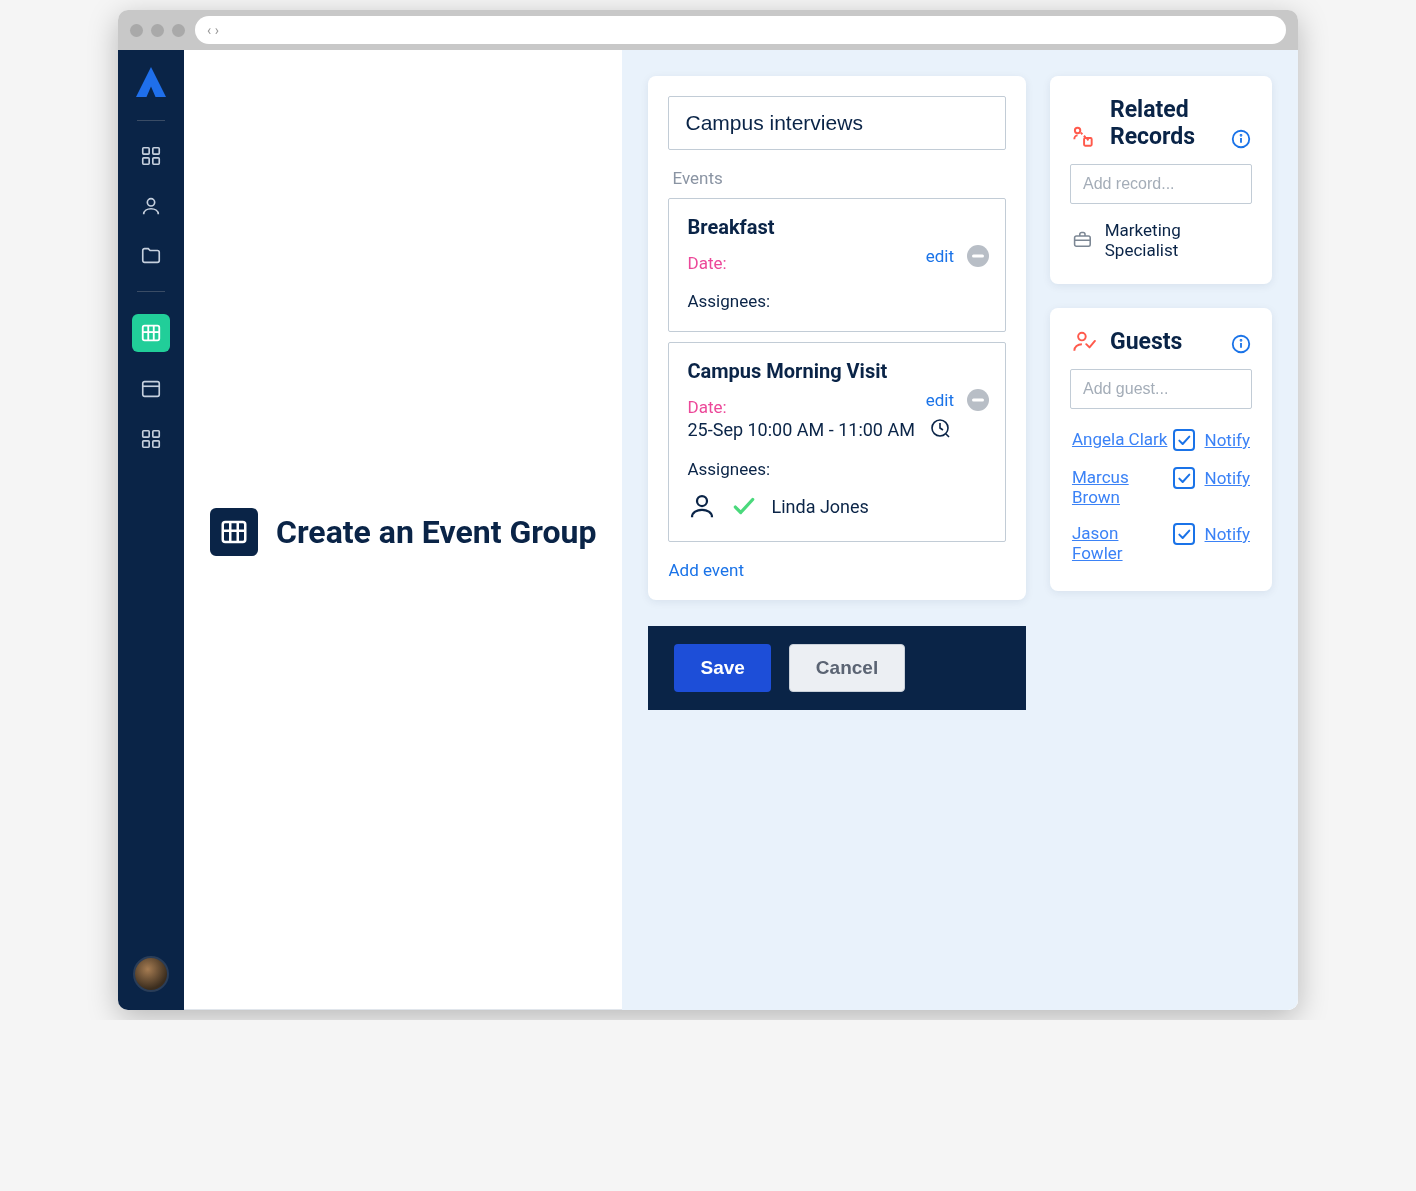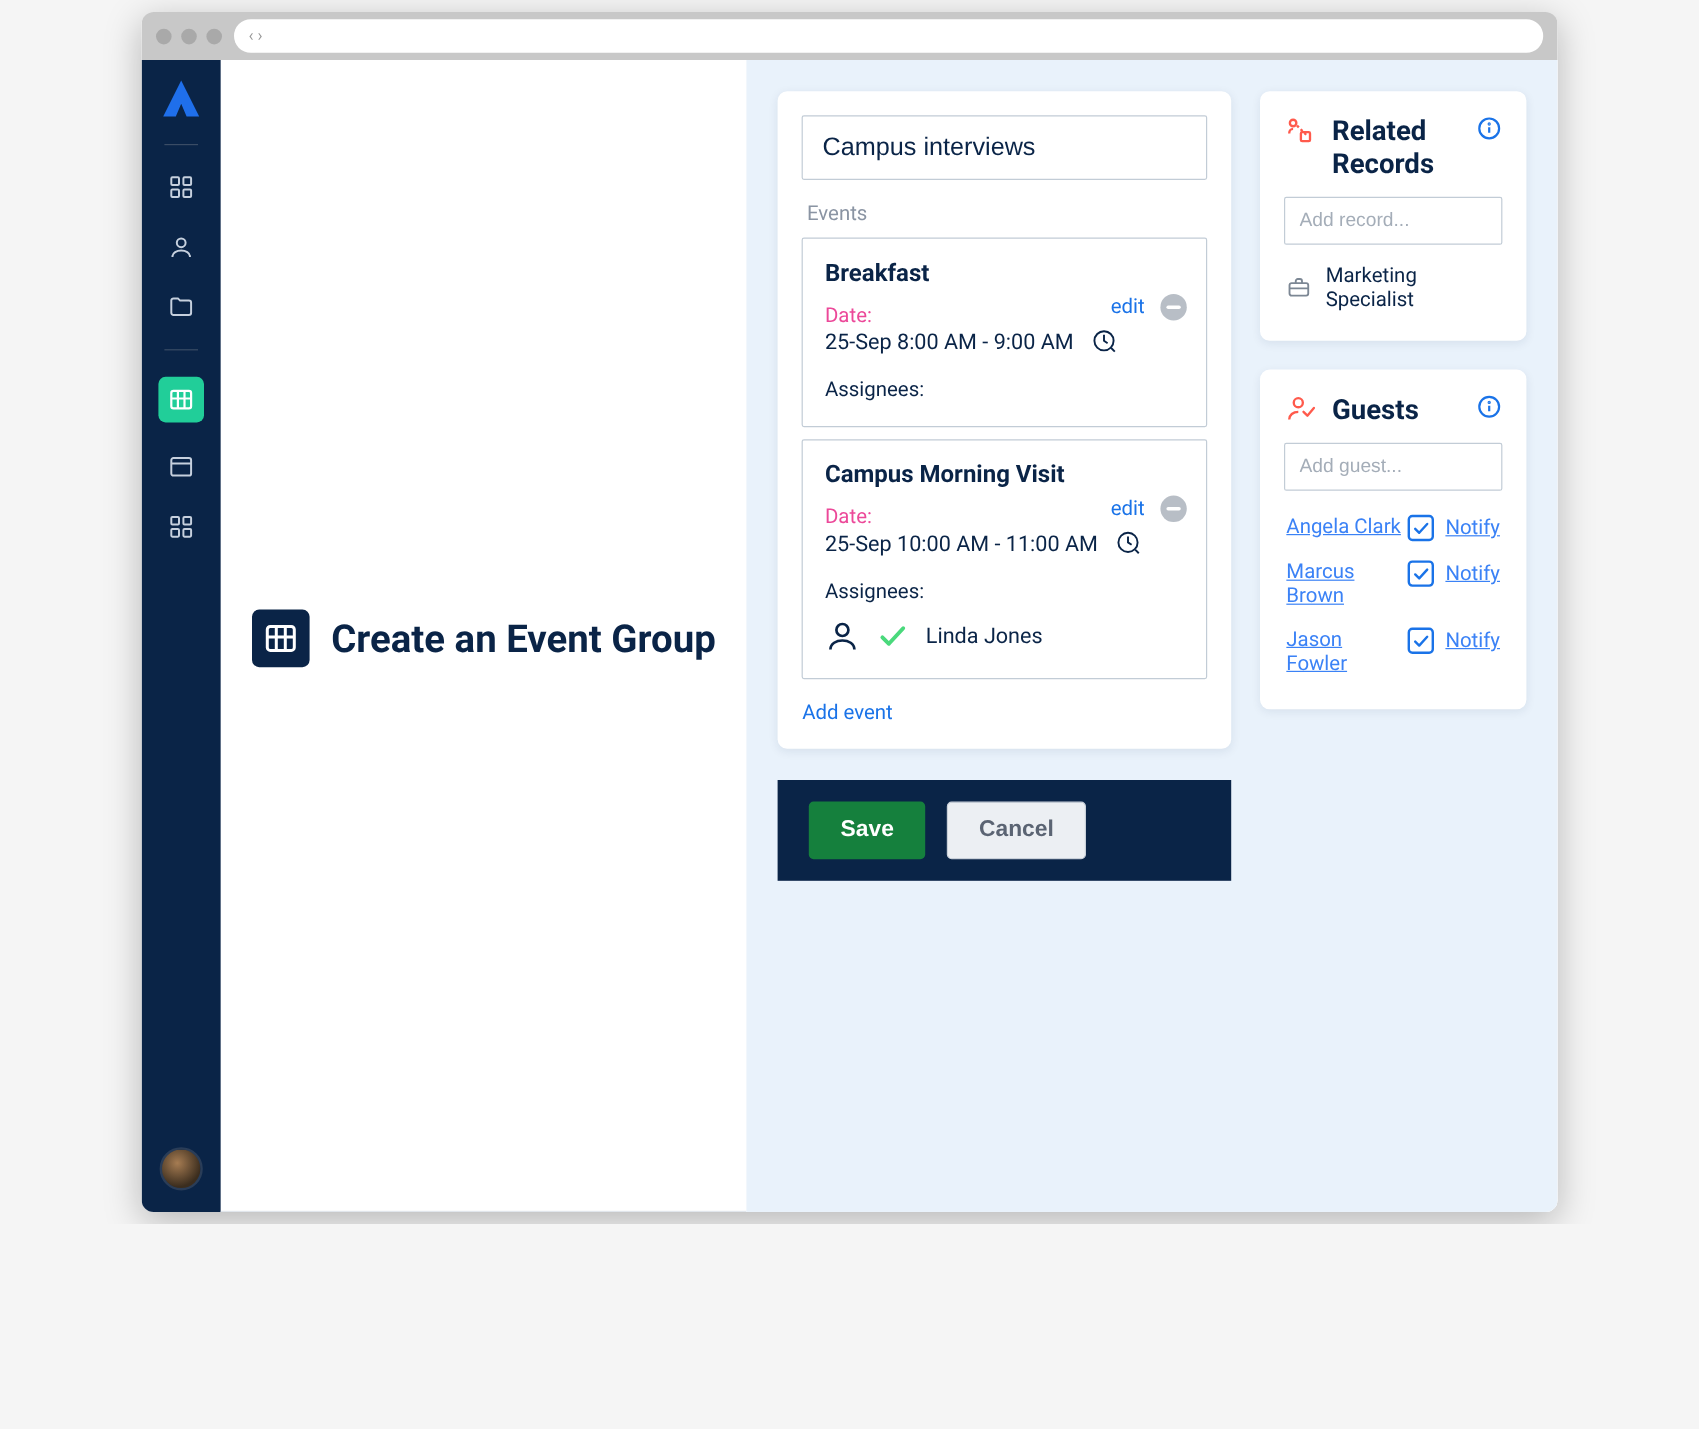--- a/index.html
+++ b/index.html
@@ -43,37 +43,37 @@
 .edit-link { color: #1a73e8; font-size: 17px; cursor: pointer; }
 .remove-circ { width: 22px; height: 22px; border-radius: 50%; background: #b8bec6; position: relative; cursor:pointer;}
 .remove-circ:after { content:""; position:absolute; left:5px; right:5px; top:50%; height:3px; background:#fff; transform:translateY(-50%); border-radius:2px;}
 .assignees-label { margin-top: 18px; font-size: 17px; color: #0a2447; }
 .assignee-row { display: flex; align-items: center; gap: 14px; margin-top: 12px; }
 .person-icon { width: 30px; height: 30px; color: #0a2447; }
 .check-icon { width: 26px; height: 26px; color: #4ad97c; }
 .assignee-name { font-size: 18px; color: #0a2447; }
 .add-event { color: #1a73e8; font-size: 17px; cursor: pointer; margin-top: 8px; display:inline-block;}
 
-.side-card-header { display: flex; align-items: flex-start; gap: 14px; margin-bottom: 14px; }
+.side-card-header { display: flex; align-items: flex-end; gap: 14px; margin-bottom: 14px; }
 .side-icon { width: 26px; height: 26px; color: #ff5a4c; }
 .side-title { font-size: 23px; font-weight: 700; color: #0a2447; flex: 1; }
 .info-icon { width: 22px; height: 22px; color: #1a73e8; cursor:pointer;}
 .side-input { width: 100%; border: 1px solid #c2ccd6; padding: 10px 12px; font-size: 16px; color: #0a2447; border-radius: 2px; margin-bottom: 12px; }
 .side-input::placeholder { color: #a4adb8; }
 .record-row { display: flex; align-items: center; gap: 12px; font-size: 17px; color: #0a2447; padding: 4px 2px;}
 .record-icon { width: 22px; height: 22px; color: #7c8794; }
 
 .guest-row { display: flex; align-items: flex-start; justify-content: space-between; padding: 8px 2px; font-size: 17px; color: #3b82f6; text-decoration: underline; }
 .notify { display: flex; align-items: center; gap: 10px; }
 .checkbox { width: 22px; height: 22px; border: 2px solid #1a73e8; border-radius: 4px; display: flex; align-items: center; justify-content: center; cursor:pointer;}
 .checkbox svg { width: 16px; height: 16px; color: #1a73e8; }
 
 .action-bar { background: #0a2447; padding: 18px 26px; display: flex; gap: 18px; margin-top: 26px; }
 .btn { padding: 12px 26px; font-size: 19px; font-weight: 600; border: none; border-radius: 4px; cursor: pointer; }
-.btn-primary { background: #15803d; color: #fff; }
+.btn-primary { background: #1d4ed8; color: #fff; }
 .btn-secondary { background: #eceff3; color: #5b6473; border: 1px solid #c9d0d9; }
 </style>
 </head>
 <body>
 
 <div class="browser-frame">
   <div class="browser-bar">
     <div class="dots">
       <div class="dot"></div>
       <div class="dot"></div>
@@ -153,30 +153,20 @@
 
       <div class="content">
         <div class="col-left">
           <div class="card">
             <input class="group-name-input" value="Campus interviews" style="">
             <div class="section-label">Events</div>
 
             <div class="event-card">
               <div class="event-title">Breakfast</div>
               <div class="event-meta-label">Date:</div>
-              <div class="event-date-row">
-                <div class="event-date">25-Sep 8:00 AM - 9:00 AM</div>
-                <span class="tz-icon">
-                  <svg viewBox="0 0 24 24" fill="none" stroke="currentColor" stroke-width="1.6">
-                      <circle cx="11" cy="11" r="8"></circle>
-                      <path d="M11 6v5l3 2"></path>
-                      <path d="M17 17l3 3"></path>
-                    </svg>
-                </span>
-              </div>
               <div class="event-actions">
                 <span class="edit-link">edit</span>
                 <span class="remove-circ"></span>
               </div>
               <div class="assignees-label">Assignees:</div>
             </div>
 
             <div class="event-card">
               <div class="event-title">Campus Morning Visit</div>
               <div class="event-meta-label">Date:</div>

